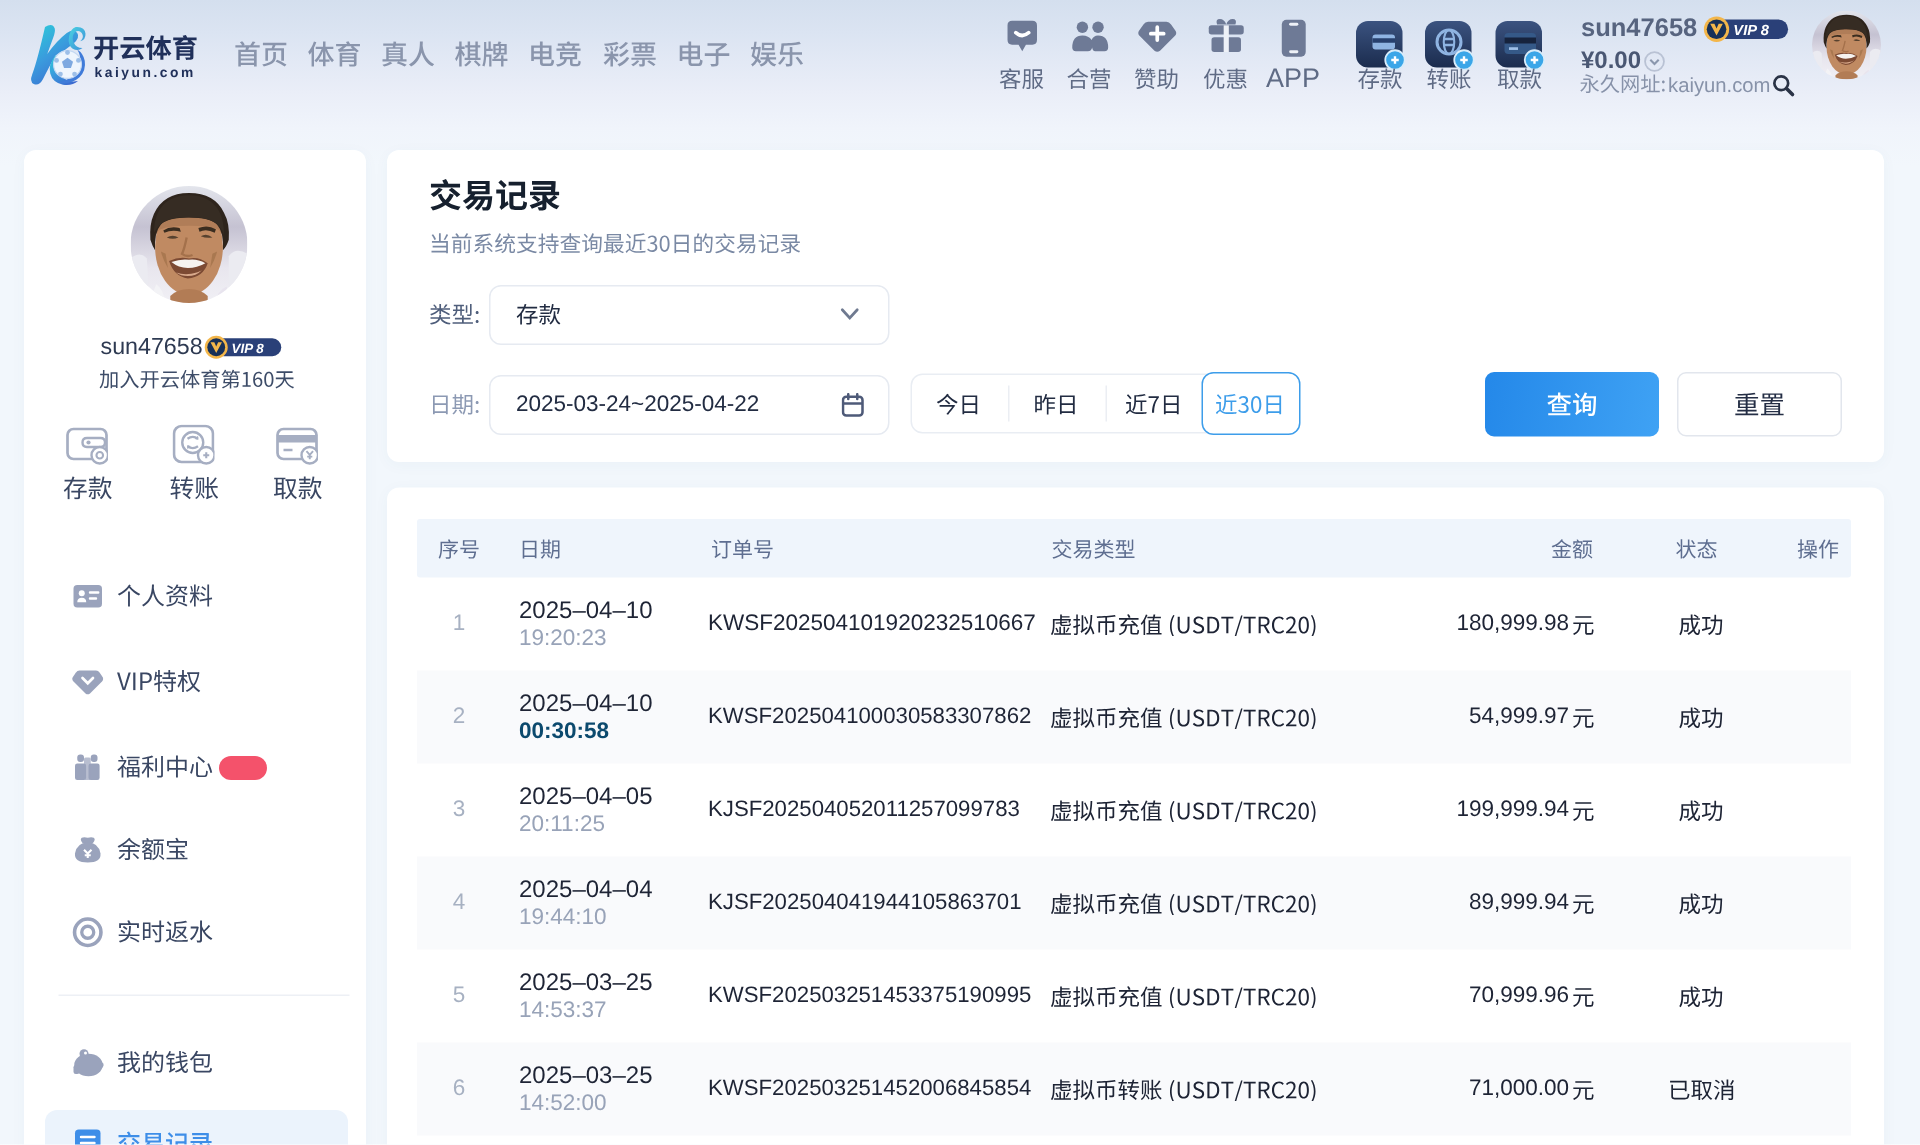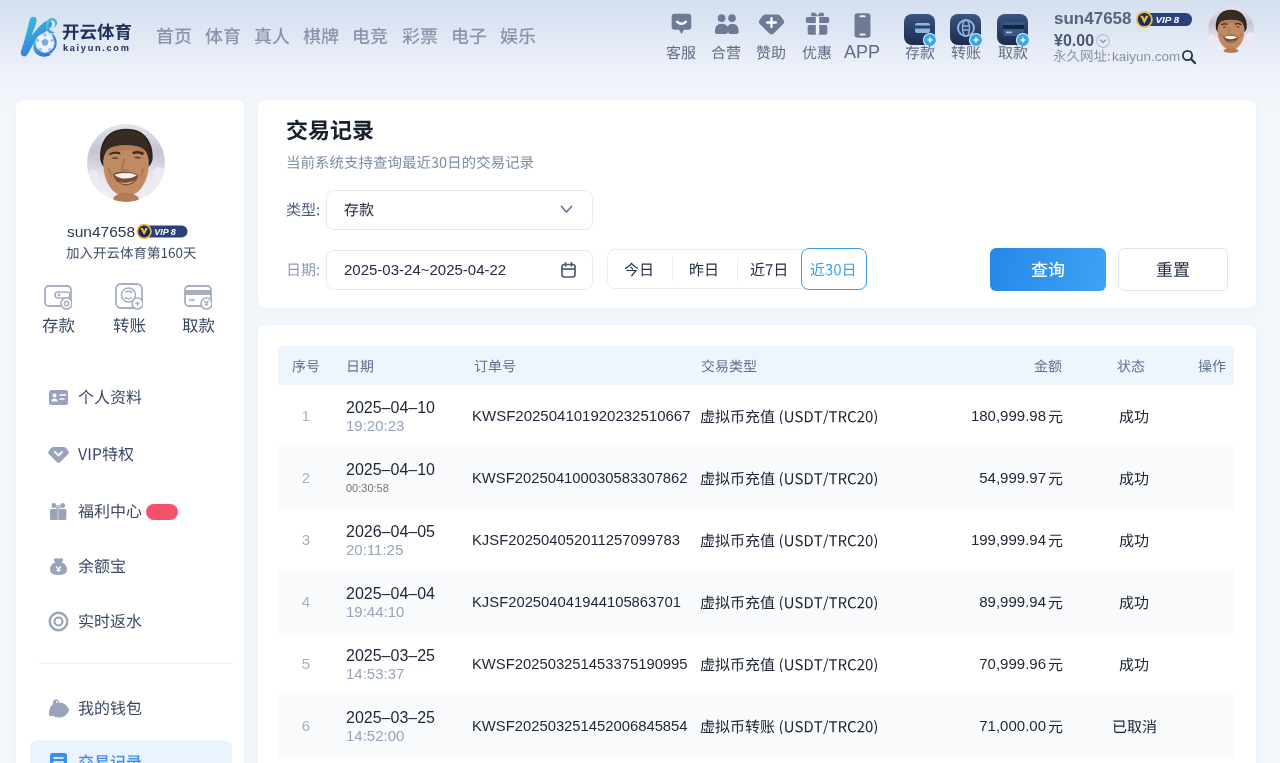--- a/index.html
+++ b/index.html
@@ -551,21 +551,21 @@
 <svg style="position:absolute;left:1047.5px;top:408.6px;" width="15.0" height="15" viewBox="0 -880 1000 1000" fill="#1e2435">
     <use href="#g130" x="0"></use>
   </svg>
 <svg style="position:absolute;left:1119.0px;top:408.6px;" width="30.0" height="15" viewBox="0 -880 2000 1000" fill="#1e2435">
     <use href="#g131" x="0"></use>
     <use href="#g132" x="1000"></use>
   </svg>
 <div class="abs" style="left:278px;top:447px;width:956px;height:62px;background:#f9fafc;"></div>
 <div style="position:absolute;top:469.0px;font-size:15px;line-height:18px;color:#a7b1c2;font-weight:400;white-space:pre;left:306px;transform:translateX(-50%);">2</div>
 <div style="position:absolute;top:459.5px;font-size:16px;line-height:19px;color:#1e2435;font-weight:400;white-space:pre;left:346px;">2025–04–10</div>
-<div style="position:absolute;top:479.0px;font-size:11px;line-height:18px;color:#737373;font-weight:400;white-space:pre;left:346px;">00:30:58</div>
+<div style="position:absolute;top:479.0px;font-size:15px;line-height:18px;color:#0c4a6e;font-weight:700;white-space:pre;left:346px;">00:30:58</div>
 <div style="position:absolute;top:469.0px;font-size:14.8px;line-height:18px;color:#1e2435;font-weight:400;white-space:pre;left:472px;">KWSF202504100030583307862</div>
 <svg style="position:absolute;left:700.0px;top:470.6px;" width="178.4" height="15" viewBox="0 -880 11894 1000" fill="#1e2435">
     <use href="#g115" x="0"></use>
     <use href="#g116" x="1000"></use>
     <use href="#g117" x="2000"></use>
     <use href="#g118" x="3000"></use>
     <use href="#g119" x="4000"></use>
     <use href="#g120" x="5240"></use>
     <use href="#g121" x="5578"></use>
     <use href="#g122" x="6299"></use>
@@ -581,21 +581,21 @@
   </svg>
 <div style="position:absolute;top:469.0px;font-size:15px;line-height:18px;color:#1e2435;font-weight:400;white-space:pre;right:234px;">54,999.97</div>
 <svg style="position:absolute;left:1047.5px;top:470.6px;" width="15.0" height="15" viewBox="0 -880 1000 1000" fill="#1e2435">
     <use href="#g130" x="0"></use>
   </svg>
 <svg style="position:absolute;left:1119.0px;top:470.6px;" width="30.0" height="15" viewBox="0 -880 2000 1000" fill="#1e2435">
     <use href="#g131" x="0"></use>
     <use href="#g132" x="1000"></use>
   </svg>
 <div style="position:absolute;top:531.0px;font-size:15px;line-height:18px;color:#a7b1c2;font-weight:400;white-space:pre;left:306px;transform:translateX(-50%);">3</div>
-<div style="position:absolute;top:521.5px;font-size:16px;line-height:19px;color:#1e2435;font-weight:400;white-space:pre;left:346px;">2026–04–05</div>
+<div style="position:absolute;top:521.5px;font-size:16px;line-height:19px;color:#1e2435;font-weight:400;white-space:pre;left:346px;">2025–04–05</div>
 <div style="position:absolute;top:541.0px;font-size:15px;line-height:18px;color:#98a3b8;font-weight:400;white-space:pre;left:346px;">20:11:25</div>
 <div style="position:absolute;top:531.0px;font-size:14.8px;line-height:18px;color:#1e2435;font-weight:400;white-space:pre;left:472px;">KJSF202504052011257099783</div>
 <svg style="position:absolute;left:700.0px;top:532.6px;" width="178.4" height="15" viewBox="0 -880 11894 1000" fill="#1e2435">
     <use href="#g115" x="0"></use>
     <use href="#g116" x="1000"></use>
     <use href="#g117" x="2000"></use>
     <use href="#g118" x="3000"></use>
     <use href="#g119" x="4000"></use>
     <use href="#g120" x="5240"></use>
     <use href="#g121" x="5578"></use>

